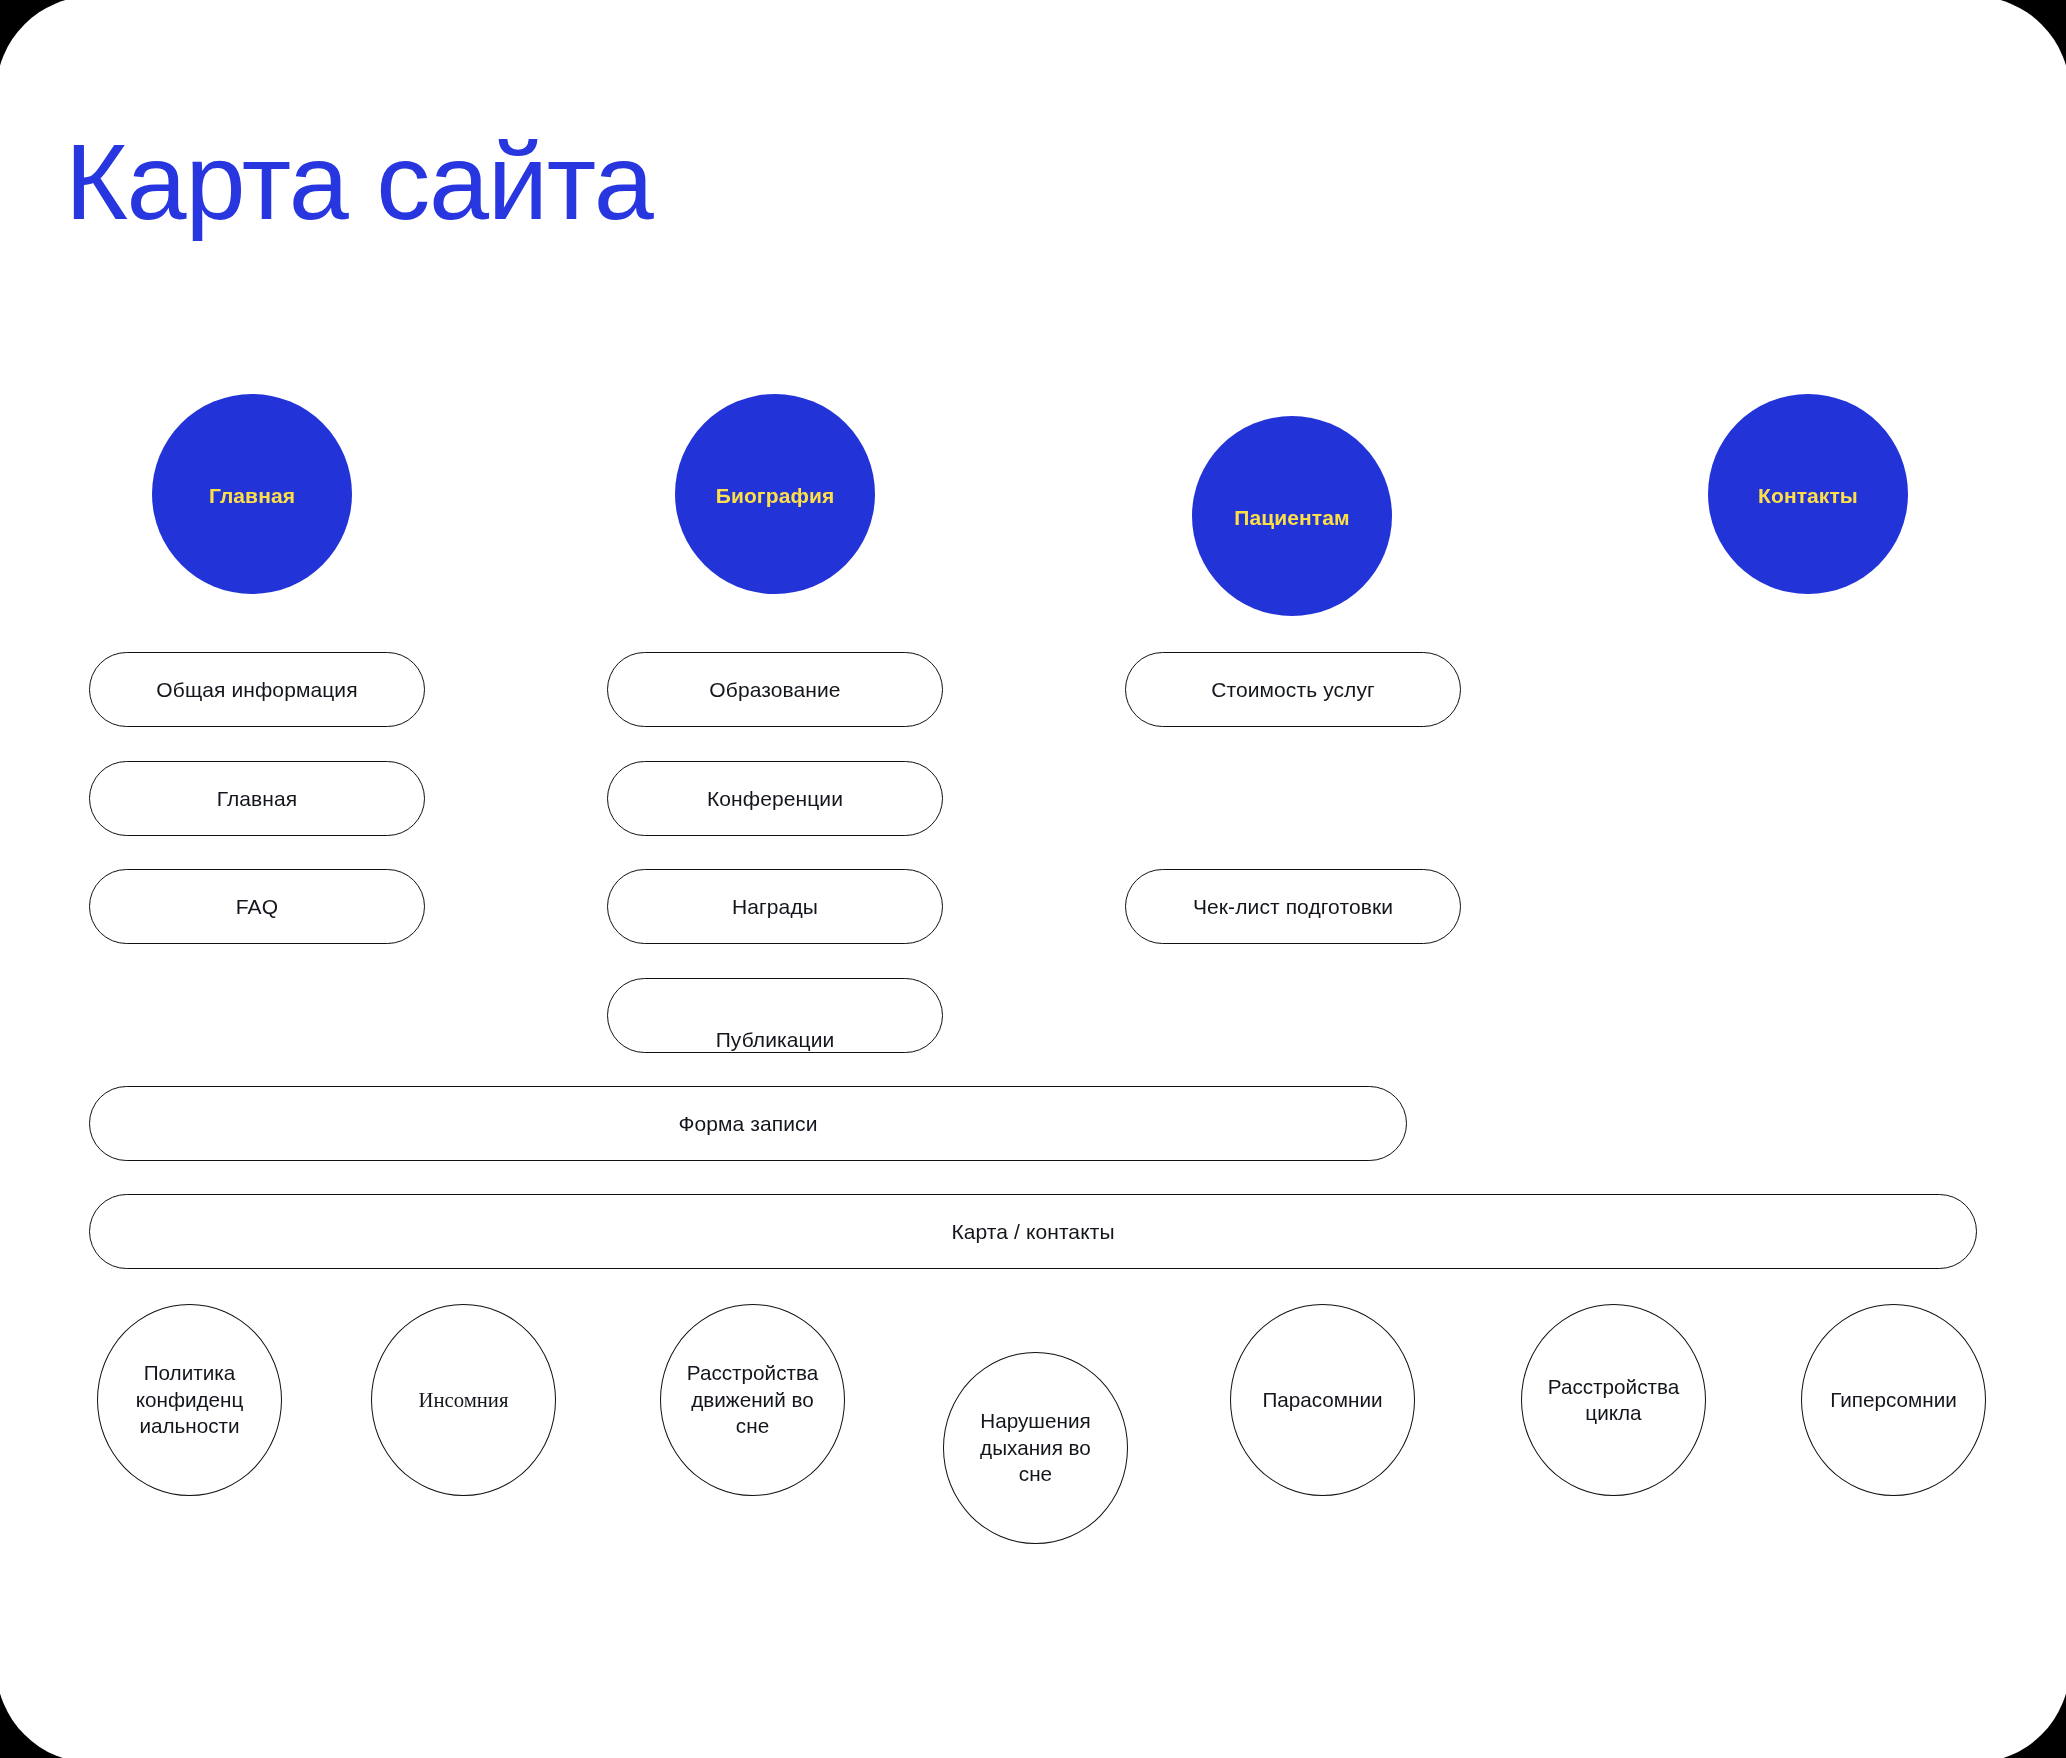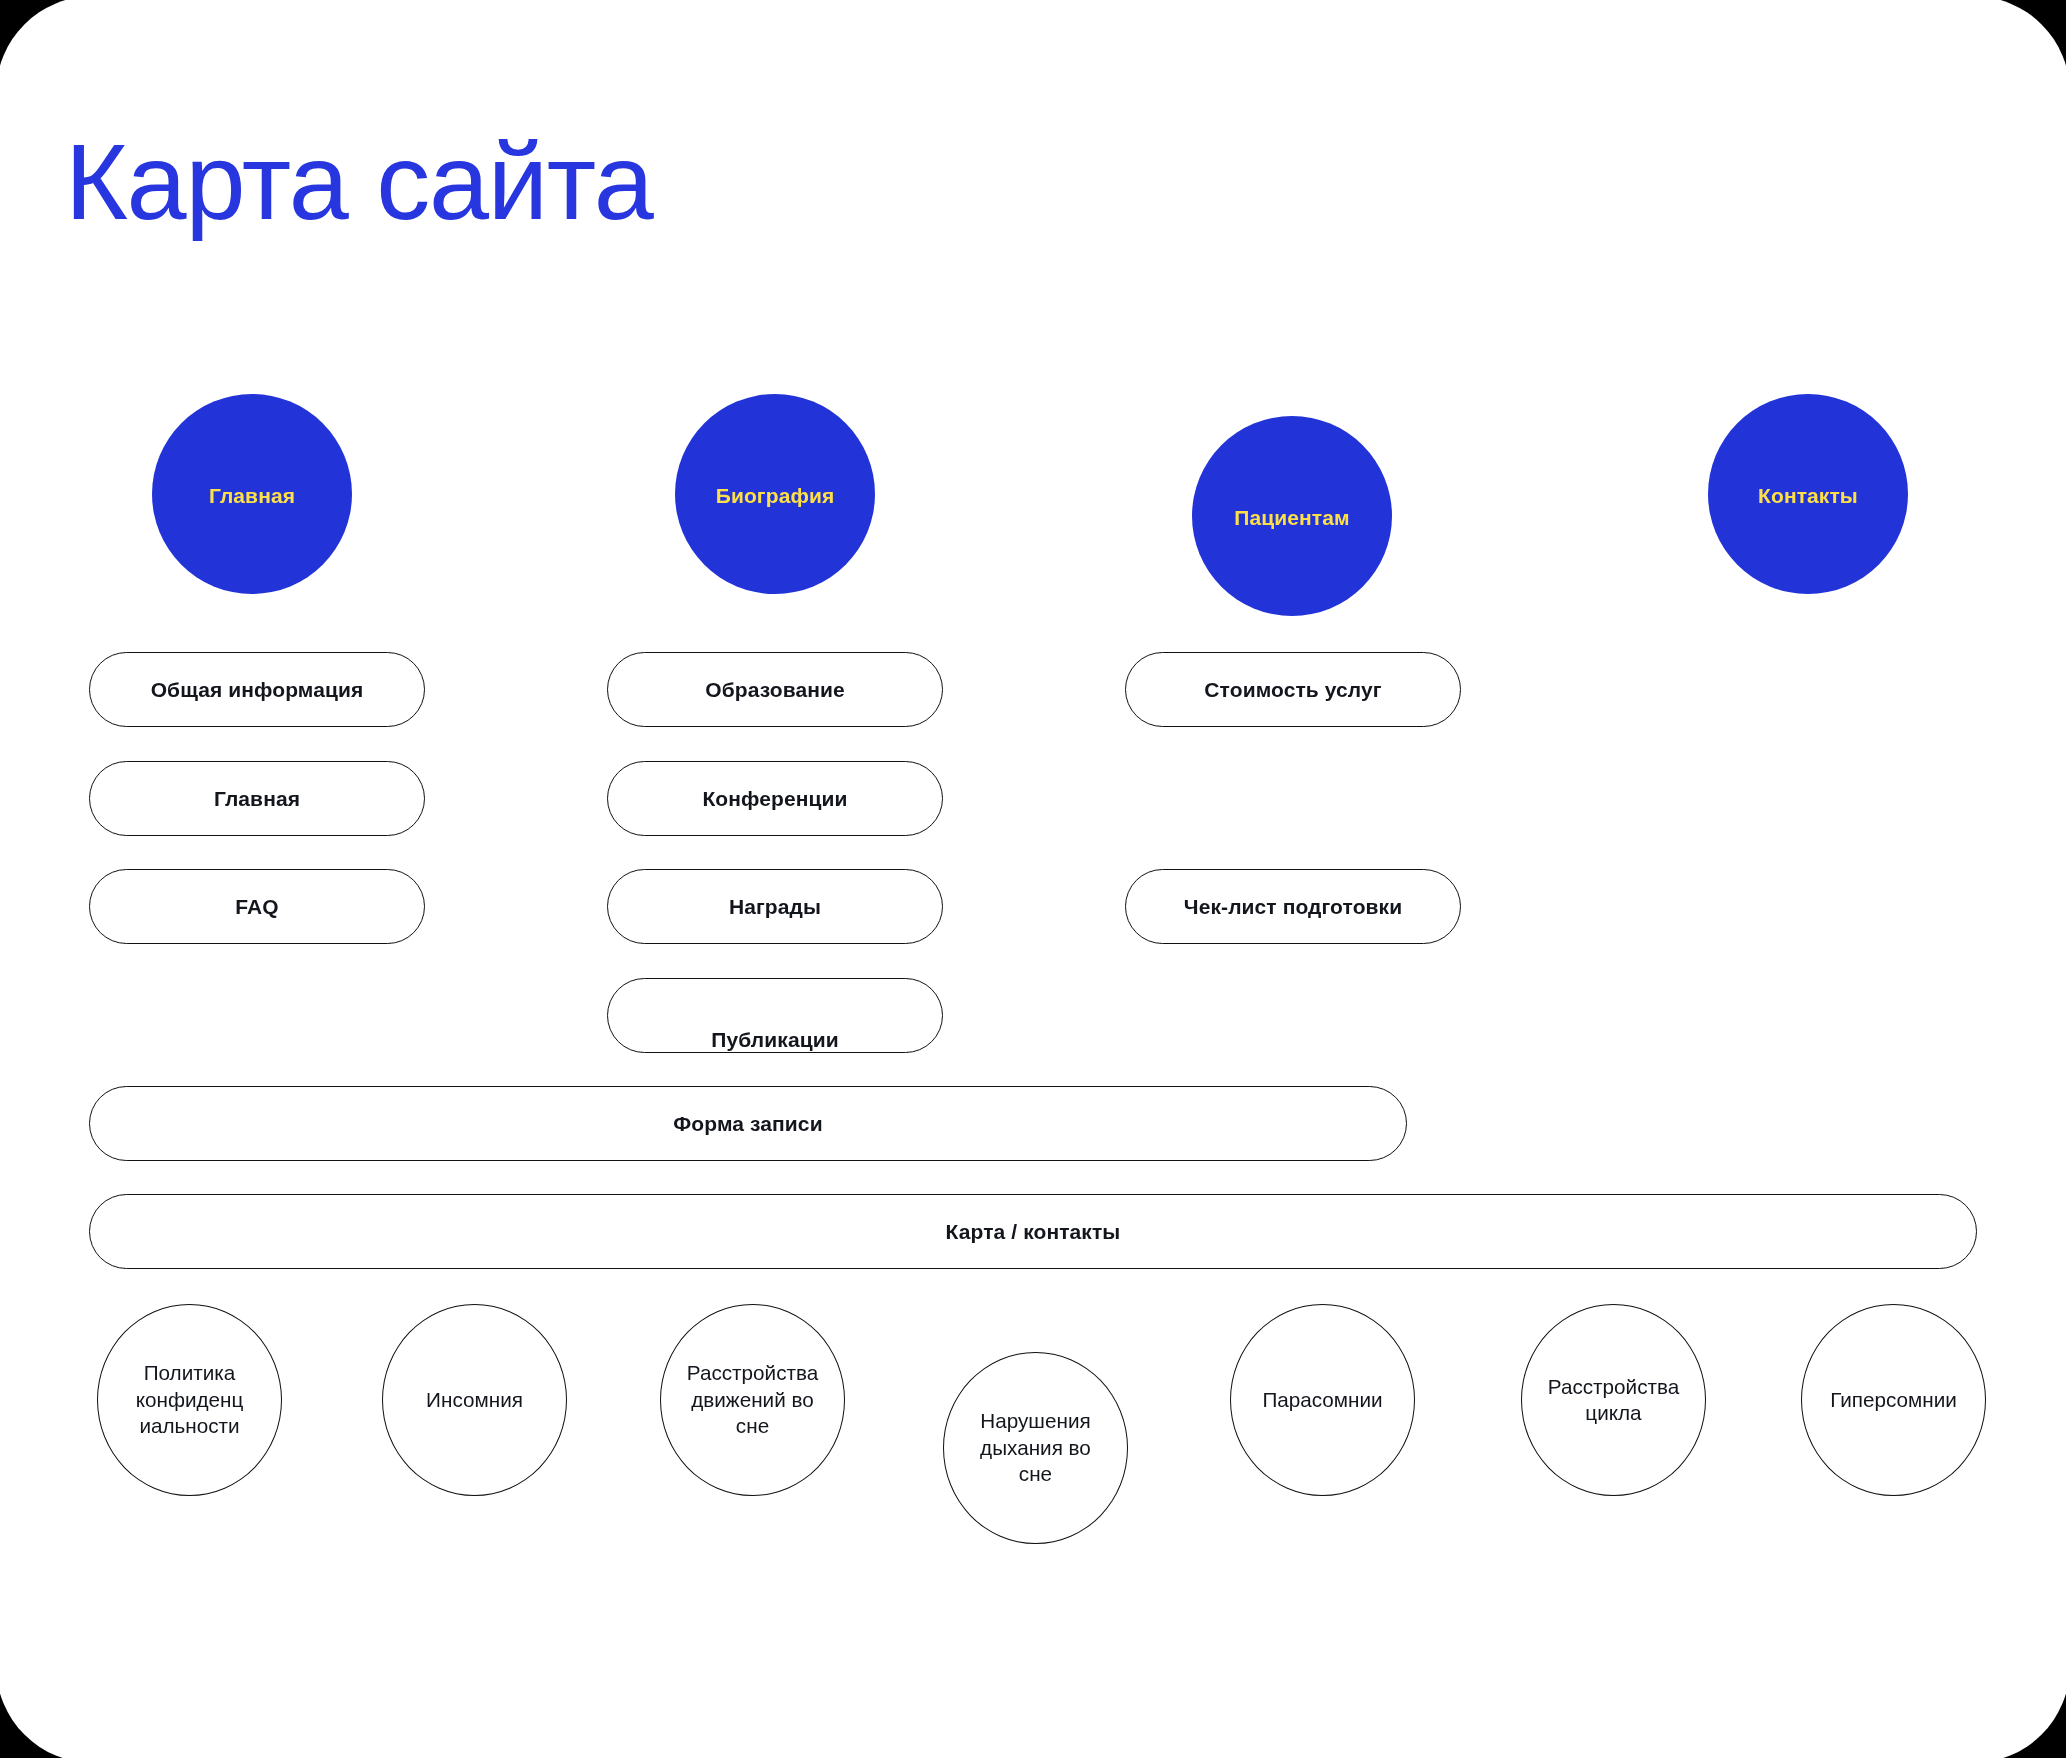--- a/index.html
+++ b/index.html
@@ -68,21 +68,21 @@
     border: 1.9px solid #111111;
     border-radius: 45px;
     background: #ffffff;
     display: flex;
     align-items: center;
     justify-content: center;
   }
   .pill-label {
     font-size: 21px;
     color: #13161c;
-    font-weight: 700;
+    font-weight: 400;
     letter-spacing: 0.1px;
     white-space: nowrap;
   }
 
   
   .node {
     position: absolute;
     box-sizing: border-box;
     width: 185px;
     height: 192px;
@@ -158,21 +158,21 @@
   </div>
   <div class="pill" style="left:89px; top:1194px; width:1888px; height:75px;">
     <span class="pill-label">Карта / контакты</span>
   </div>
 
   <div class="node" style="left:97px; top:1304px;">
     <span class="node-label">Политика
 конфиденц
 иальности</span>
   </div>
-  <div class="node" style="left:382px; top:1304px;">
+  <div class="node" style="left:371px; top:1304px;font-family:Liberation Serif, serif;">
     <span class="node-label">Инсомния</span>
   </div>
   <div class="node" style="left:660px; top:1304px;">
     <span class="node-label">Расстройства
 движений во
 сне</span>
   </div>
   <div class="node" style="left:943px; top:1352px;">
     <span class="node-label">Нарушения
 дыхания во

